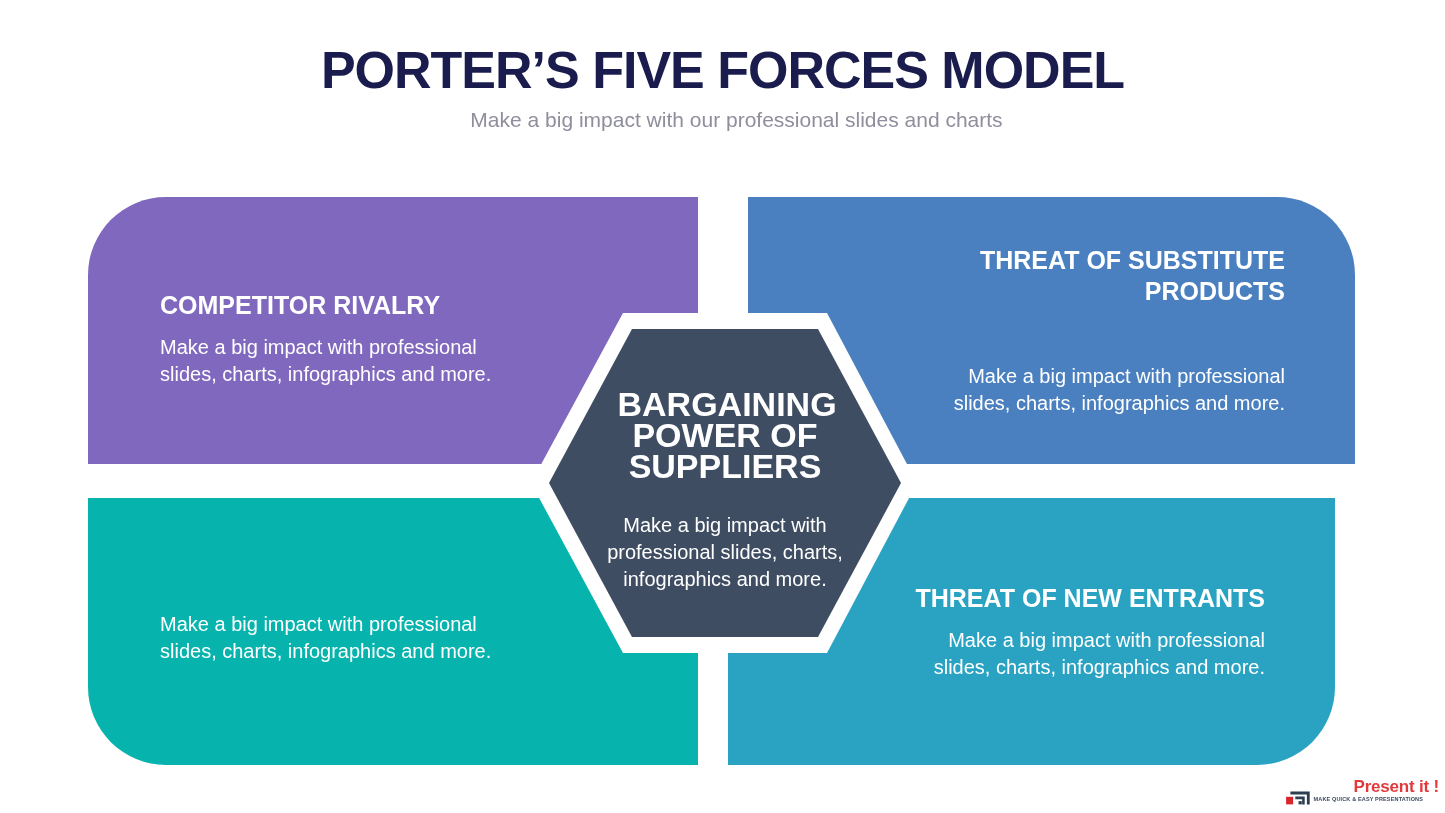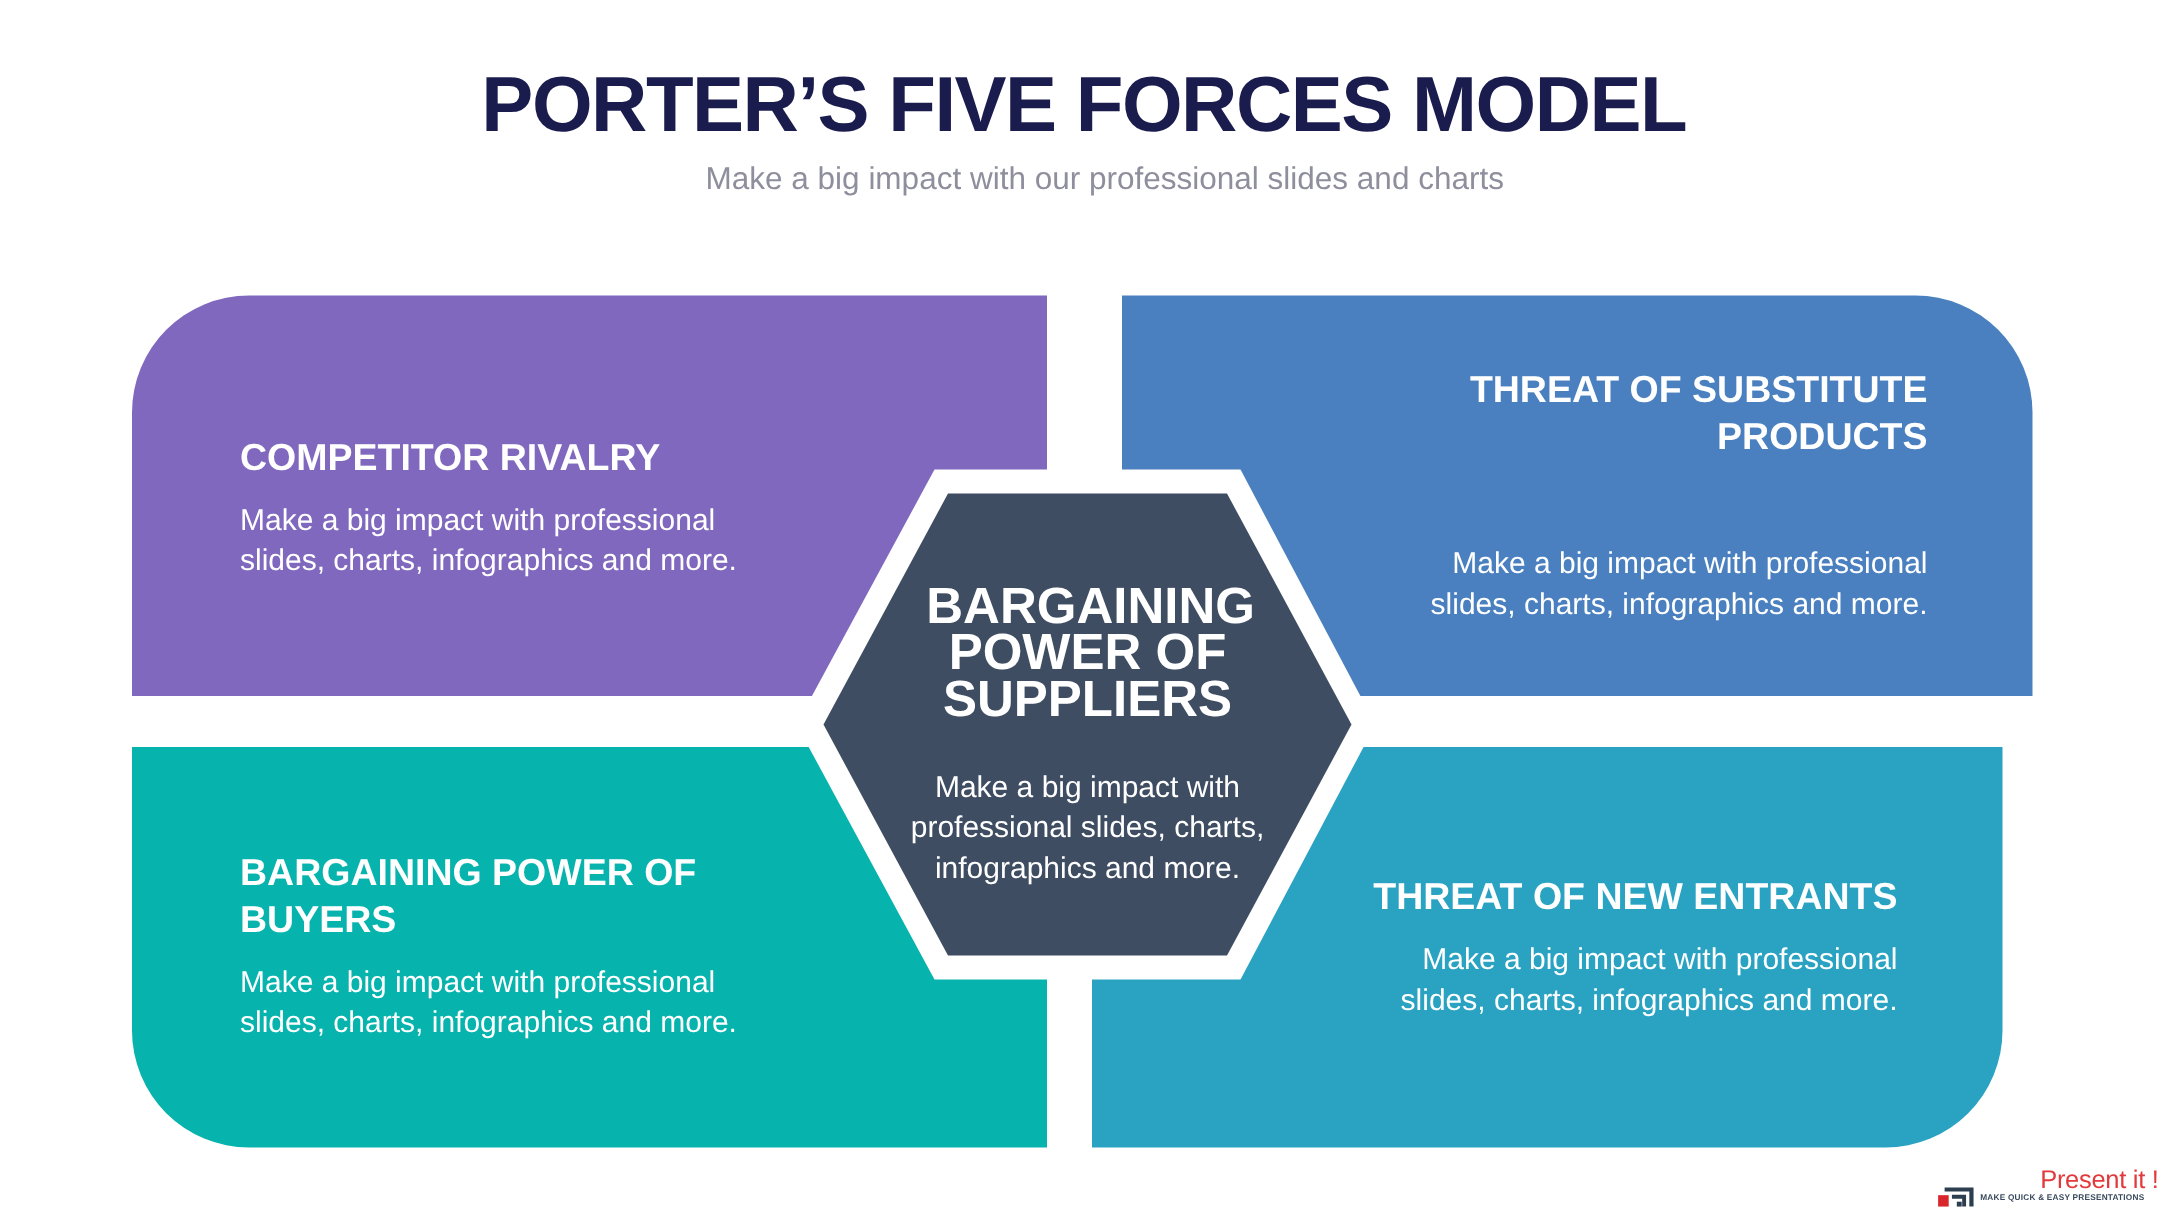--- a/index.html
+++ b/index.html
@@ -85,21 +85,21 @@
     max-width:262px;
   }
   
   .logo{
     position:absolute;right:6px;bottom:7px;
     display:flex;align-items:flex-start;gap:3px;
   }
   .logo-icon{width:26px;height:26px;margin-top:2px;}
   .logo-text{display:flex;flex-direction:column;align-items:flex-start;}
   .logo-brand{
-    font-size:17px;line-height:18px;font-weight:400;letter-spacing:-0.2px;
+    font-size:17px;line-height:18px;font-weight:700;letter-spacing:-0.2px;
     color:var(--logo-red,#E23A3C);white-space:nowrap;padding-left:40px;
   }
   .logo-tagline{
     font-size:5.5px;line-height:7px;font-weight:700;letter-spacing:0.15px;
     color:#3A4A5E;white-space:nowrap;
   }
 </style>
 </head>
 <body>
 
@@ -114,21 +114,20 @@
     <h2 class="card-title">COMPETITOR RIVALRY</h2>
     <div class="card-desc">Make a big impact with professional slides, charts, infographics and more.</div>
   </div>
 
   <div class="card card-tr">
     <h2 class="card-title">THREAT OF SUBSTITUTE PRODUCTS</h2>
     <div class="card-desc">Make a big impact with professional slides, charts, infographics and more.</div>
   </div>
 
   <div class="card card-bl">
-    <h2 class="card-title">BARGAINING POWER OF BUYERS</h2>
     <div class="card-desc">Make a big impact with professional slides, charts, infographics and more.</div>
   </div>
 
   <div class="card card-br">
     <h2 class="card-title">THREAT OF NEW ENTRANTS</h2>
     <div class="card-desc">Make a big impact with professional slides, charts, infographics and more.</div>
   </div>
 
   <svg class="hex-svg" viewBox="510 295 420 375" aria-hidden="true">
     <polygon points="531,483 623,313 827,313 917,483 827,653 623,653" fill="#FFFFFF"></polygon>

